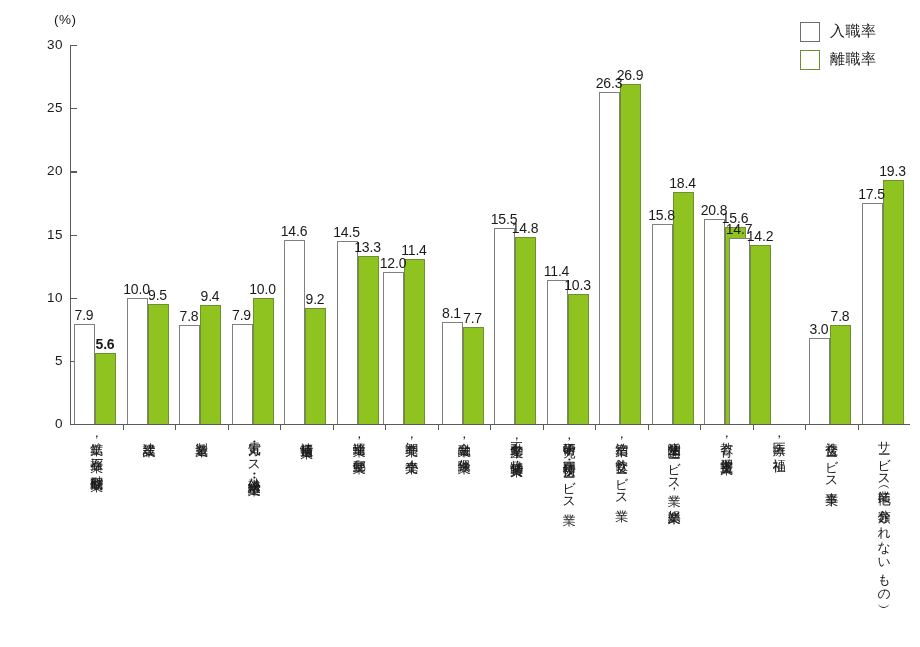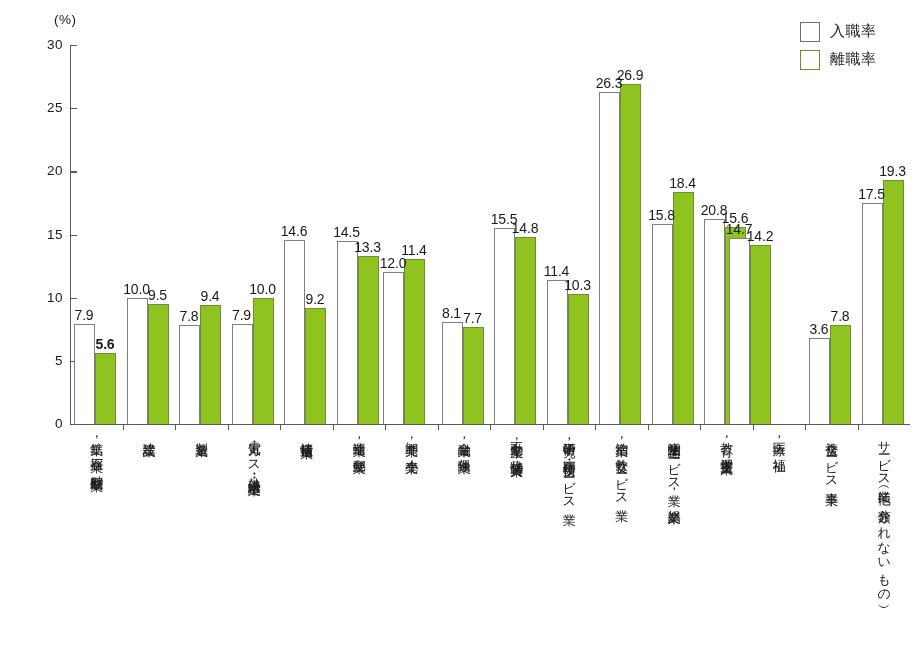--- a/index.html
+++ b/index.html
@@ -354,21 +354,21 @@
           <div class="bar exit" style="height: 179.393px;"></div>
           <div class="val entry-val" style="bottom: 186.71px;">14.7</div>
           <div class="val exit-val" style="bottom: 180.393px;">14.2</div>
         </div>
       </div>
       <div class="group-tick" style="left: 735px;"></div>
       <div class="group" style="left: 735px; width: 52.5px;">
         <div class="group-inner">
           <div class="bar entry" style="height: 85.9067px;"></div>
           <div class="bar exit" style="height: 98.54px;"></div>
-          <div class="val entry-val" style="bottom: 86.9067px;">3.6</div>
+          <div class="val entry-val" style="bottom: 86.9067px;">3.0</div>
           <div class="val exit-val" style="bottom: 99.54px;">7.8</div>
         </div>
       </div>
       <div class="group-tick" style="left: 787.5px;"></div>
       <div class="group" style="left: 787.5px; width: 52.5px;">
         <div class="group-inner">
           <div class="bar entry" style="height: 221.083px;"></div>
           <div class="bar exit" style="height: 243.823px;"></div>
           <div class="val entry-val" style="bottom: 222.083px;">17.5</div>
           <div class="val exit-val" style="bottom: 244.823px;">19.3</div>

